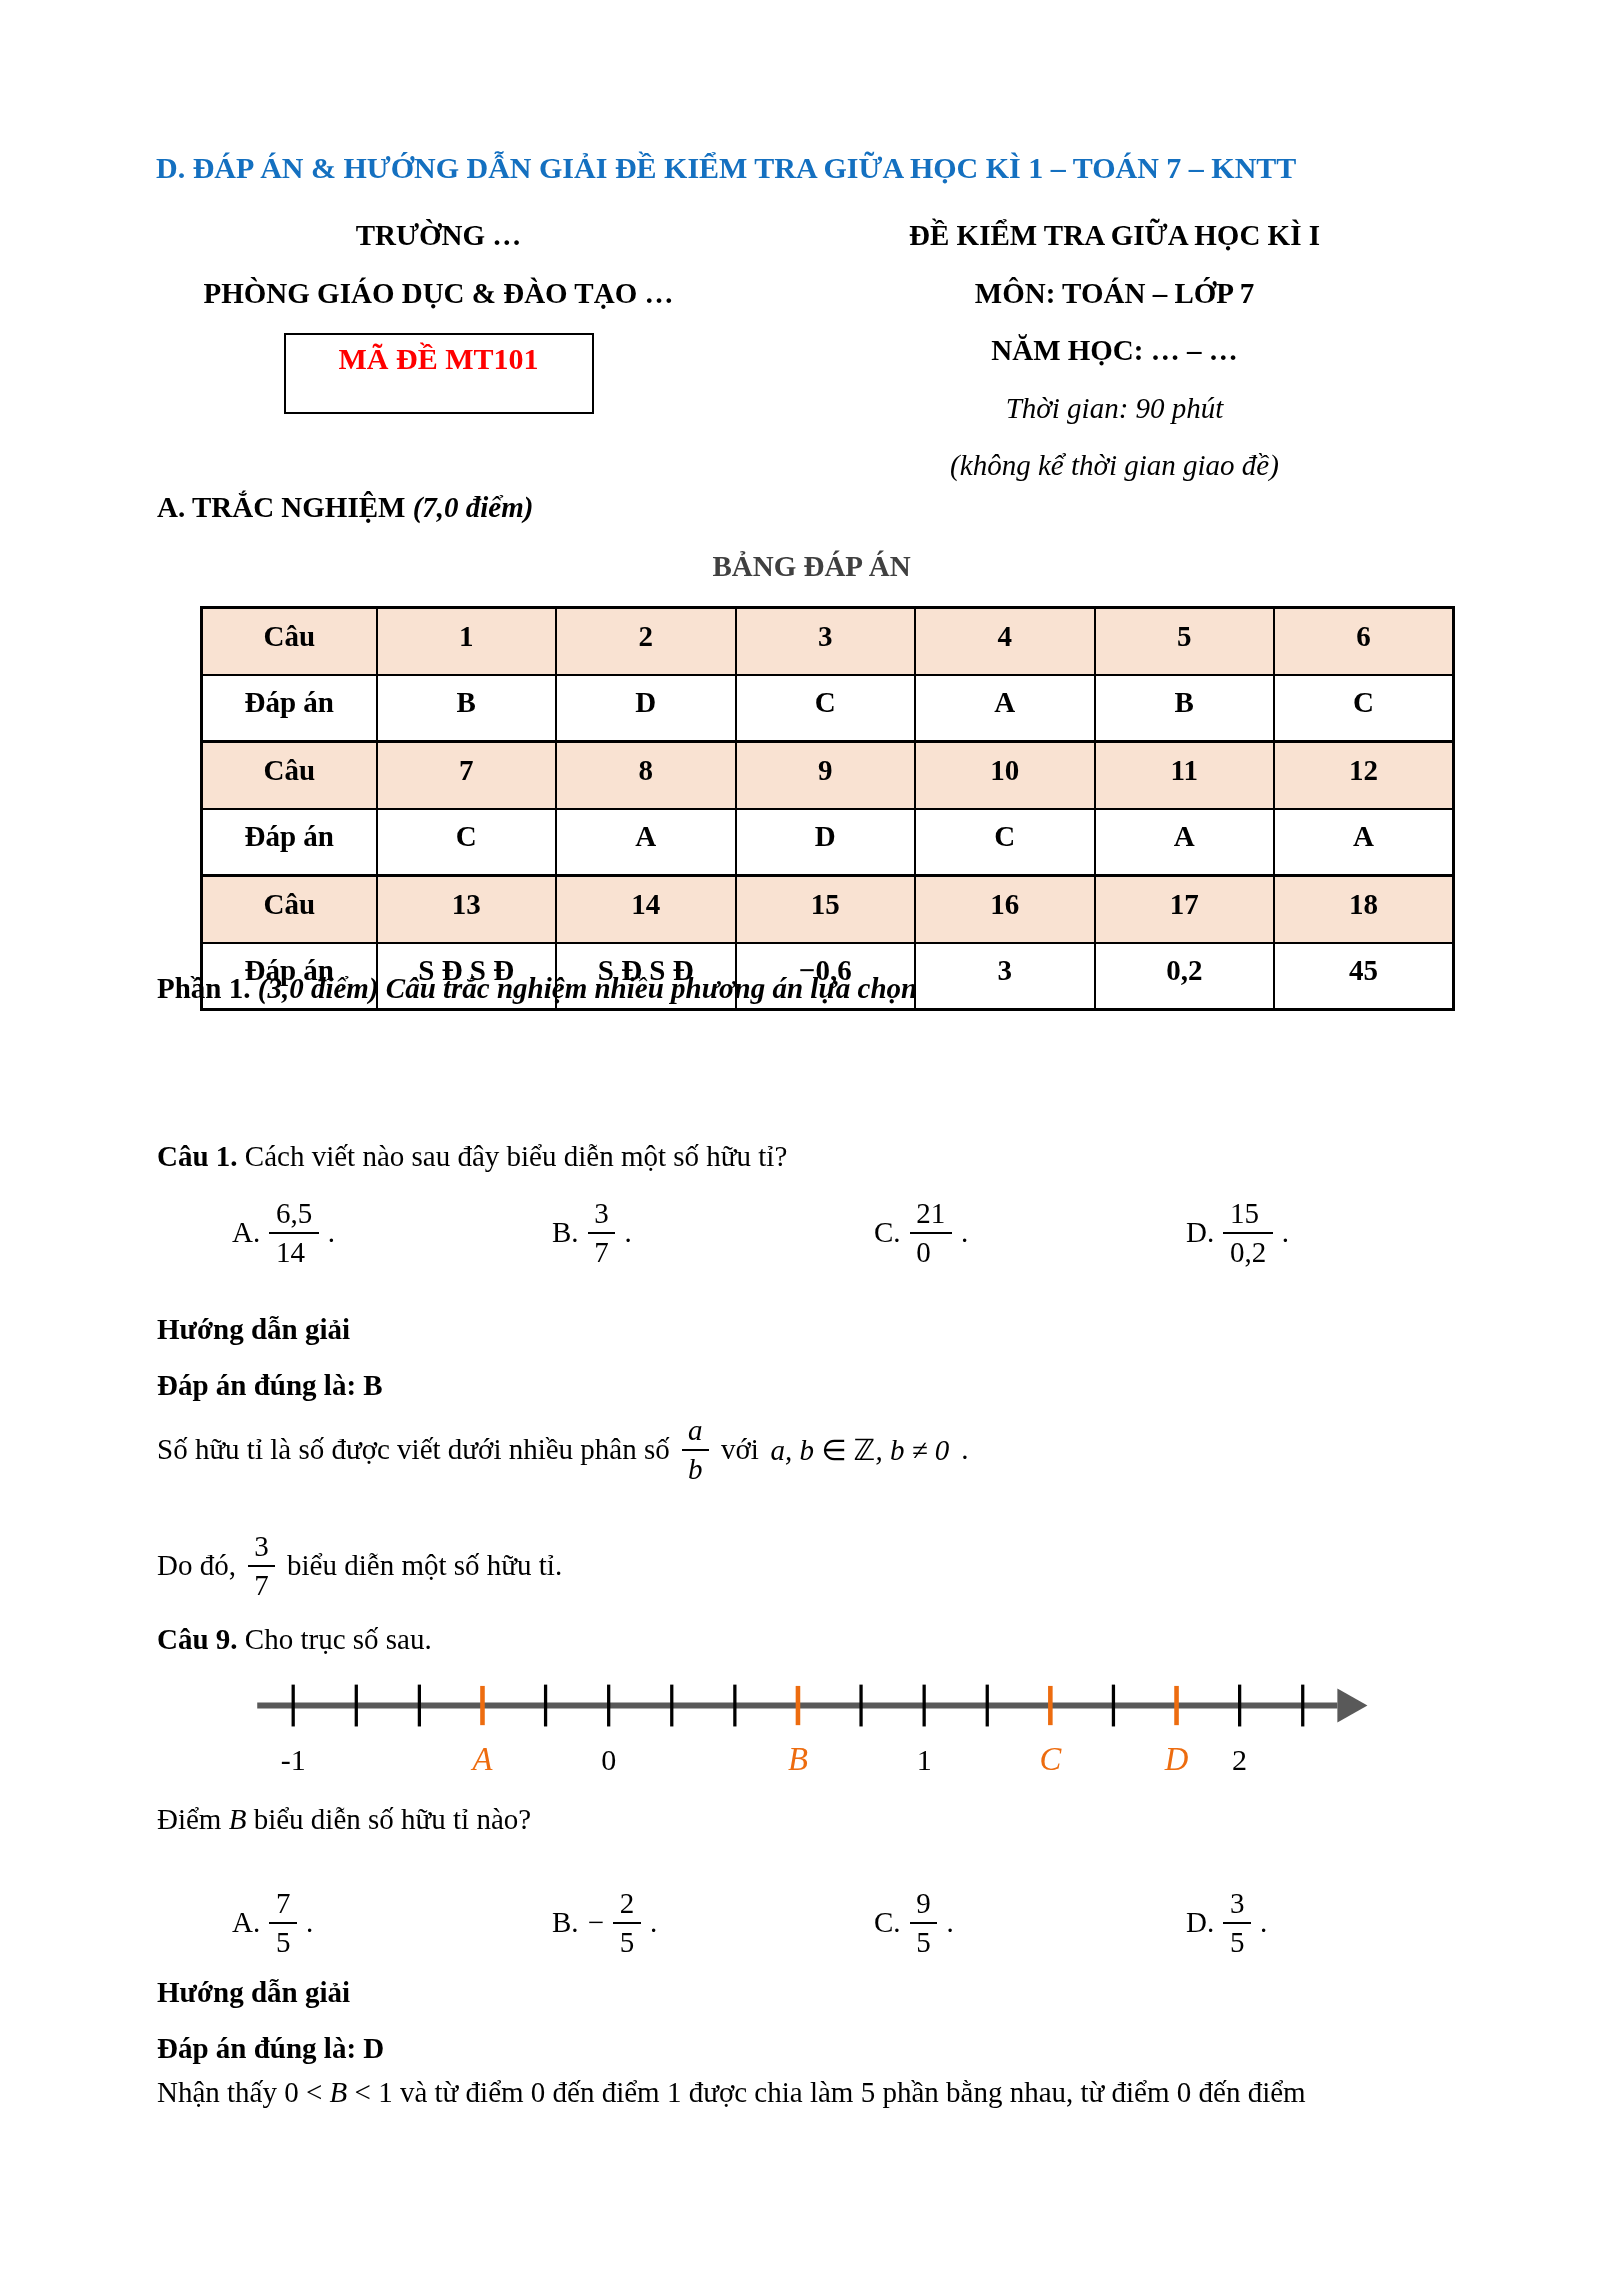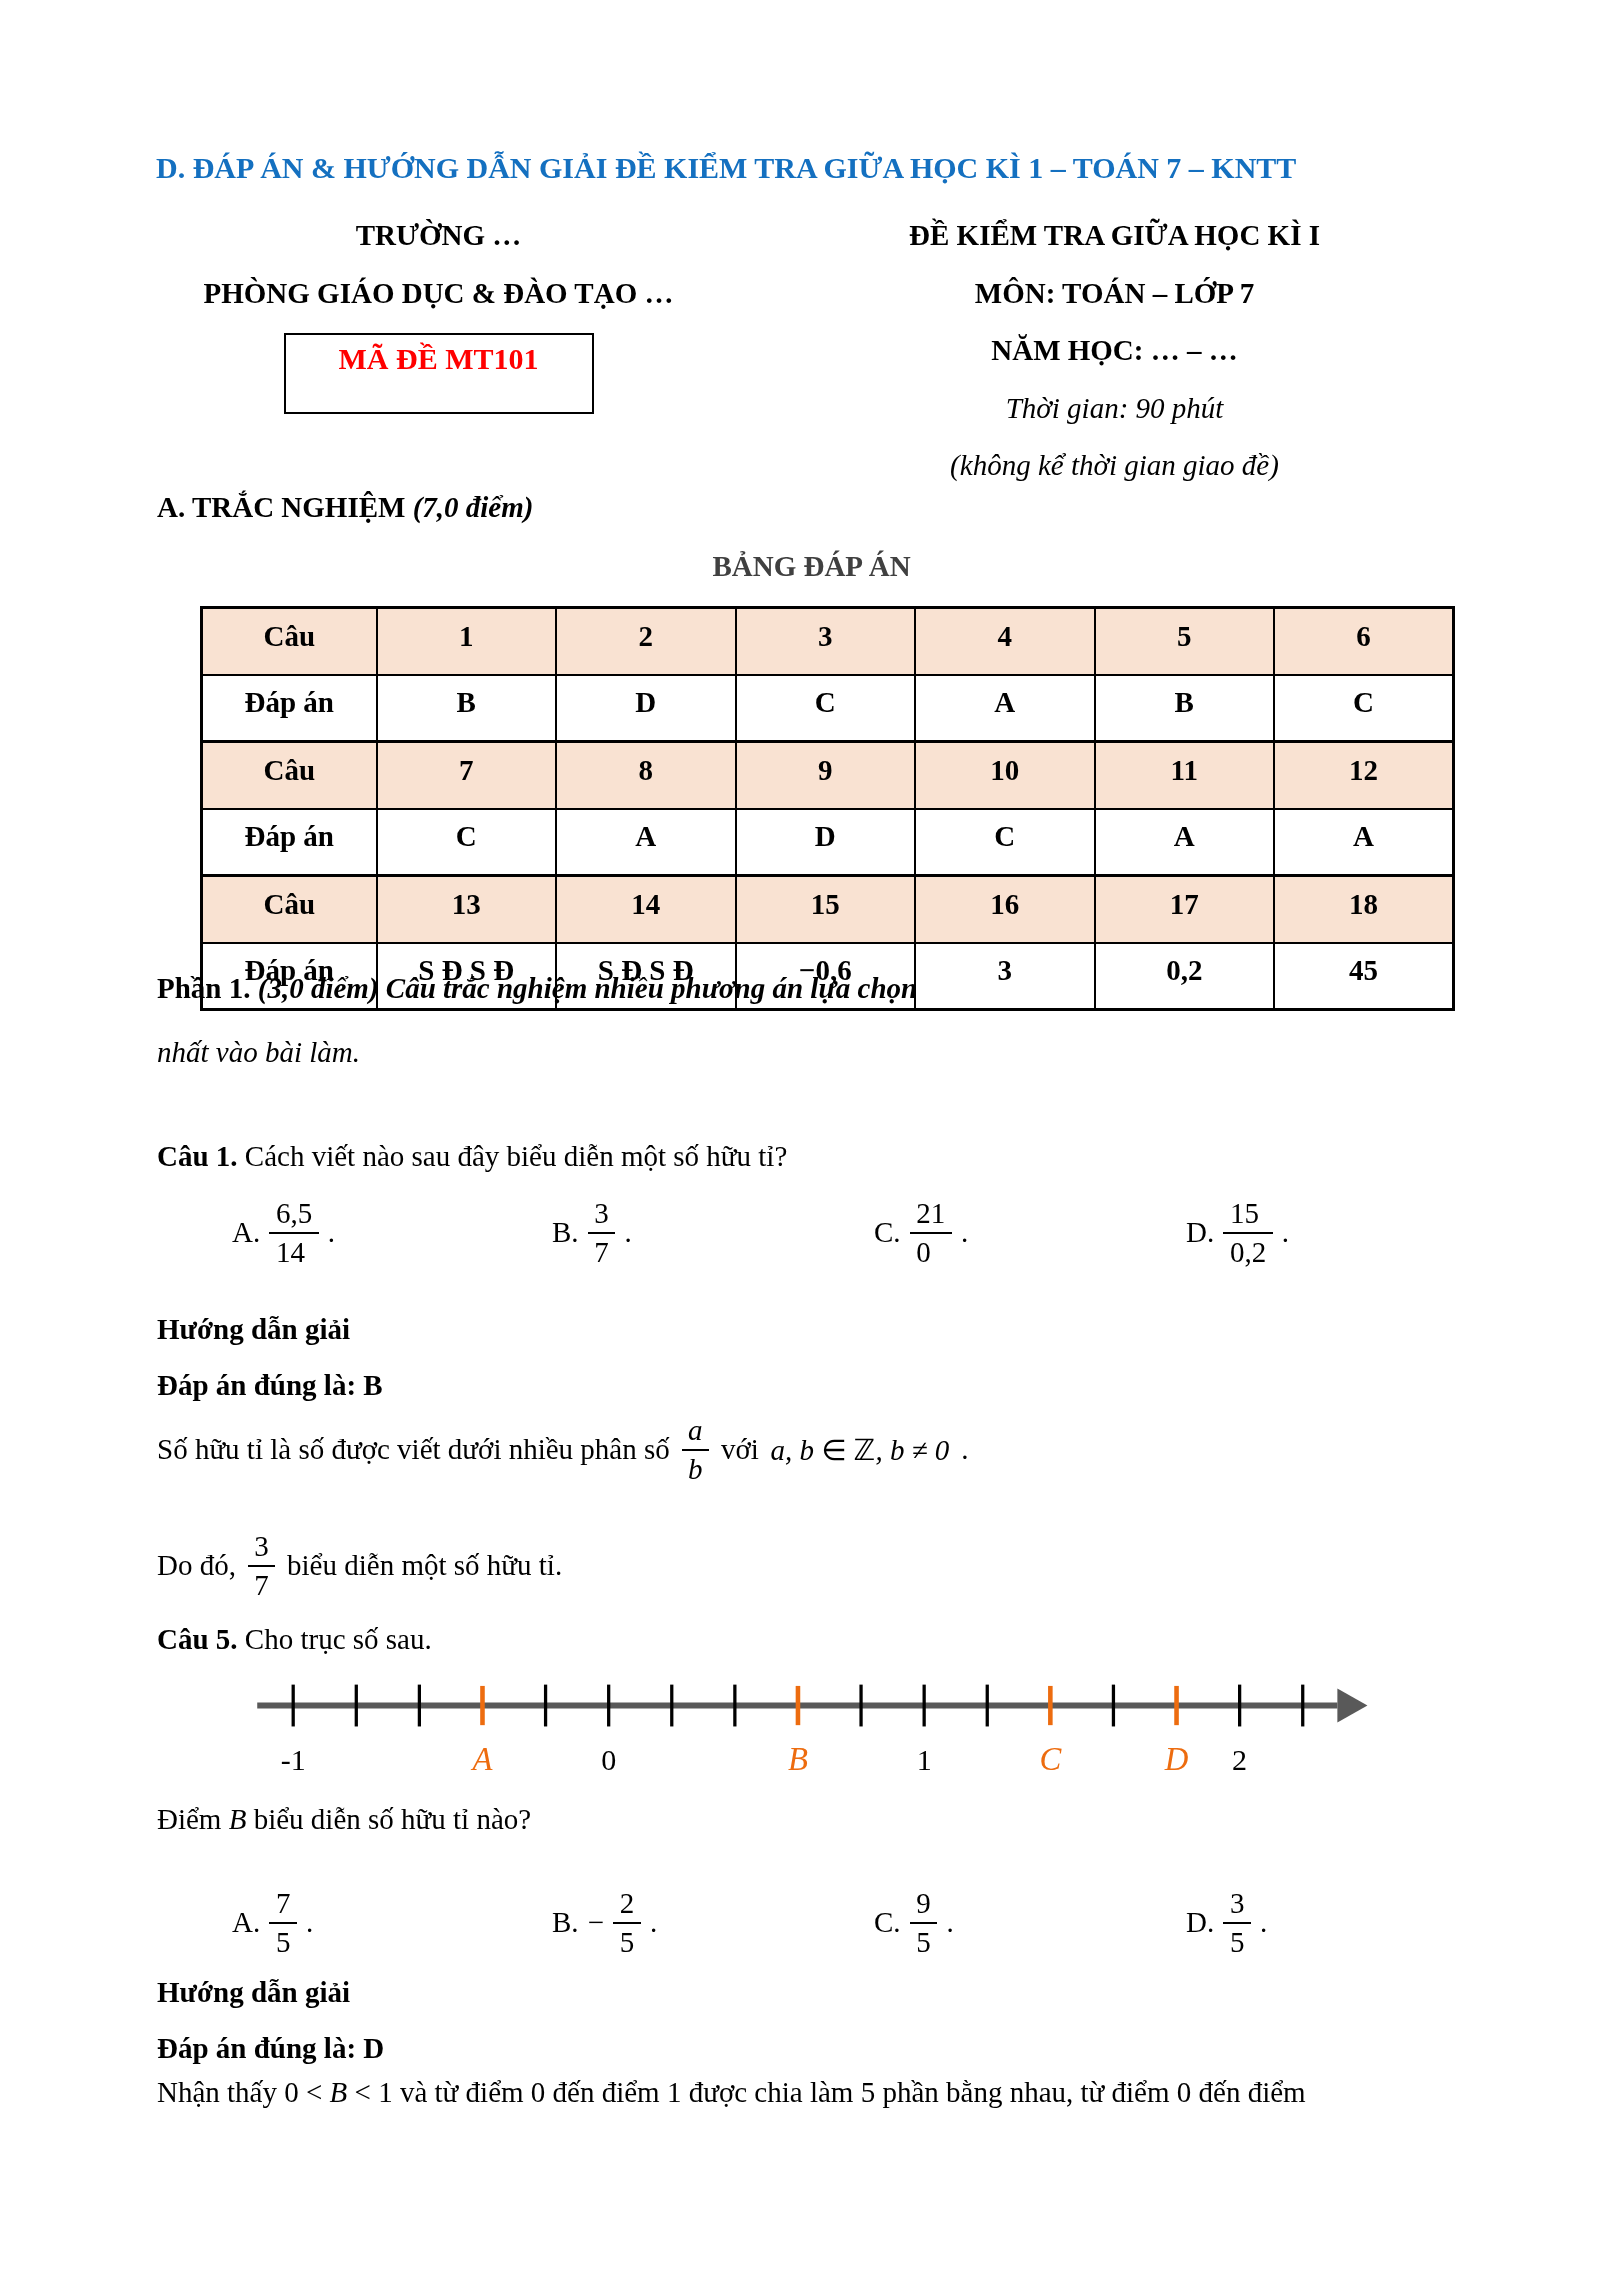--- a/index.html
+++ b/index.html
@@ -148,21 +148,20 @@
       </tbody>
   </table>
 </div>
 
 <div class="abs part1">
   <span class="b">Phần 1.</span>
   <span class="b it">(3,0 điểm) Câu trắc nghiệm nhiều phương án lựa chọn</span>
 </div>
 
 <div class="abs instr">
-  <div>nhất vào bài làm.</div>
 </div>
 
 <div class="abs qline" style="top:1140px">
   <span class="b">Câu 1.</span>
   <span>Cách viết nào sau đây biểu diễn một số hữu tỉ?</span>
 </div>
 
 <div class="abs opts" style="top:1175px" id="q1-opts">
     <span class="opt" style="left: 232px;">
       <span class="okey">A.</span>
@@ -215,21 +214,21 @@
 <div class="abs row expl" style="top:1515px">
   <span>Do đó,</span>
   <span class="frac">
     <span class="fnum">3</span>
     <span class="fden">7</span>
   </span>
   <span>biểu diễn một số hữu tỉ.</span>
 </div>
 
 <div class="abs qline" style="top:1623px">
-  <span class="b">Câu 5.</span>
+  <span class="b">Câu 9.</span>
   <span>Cho trục số sau.</span>
 </div>
 
 <div class="abs numberline">
   <svg id="nl-svg" width="1112" height="119" viewBox="0 0 1700 182" style="font-size:44px">
       <line x1="0" y1="62" x2="1652" y2="62" stroke="#595959" stroke-width="9"></line>
       <polygon points="1652,36 1698,62 1652,88" fill="#595959"></polygon>
       <line x1="55" y1="30" x2="55" y2="94" stroke="#000000" stroke-width="5"></line>
       <line x1="151.5" y1="30" x2="151.5" y2="94" stroke="#000000" stroke-width="5"></line>
       <line x1="248" y1="30" x2="248" y2="94" stroke="#000000" stroke-width="5"></line>

